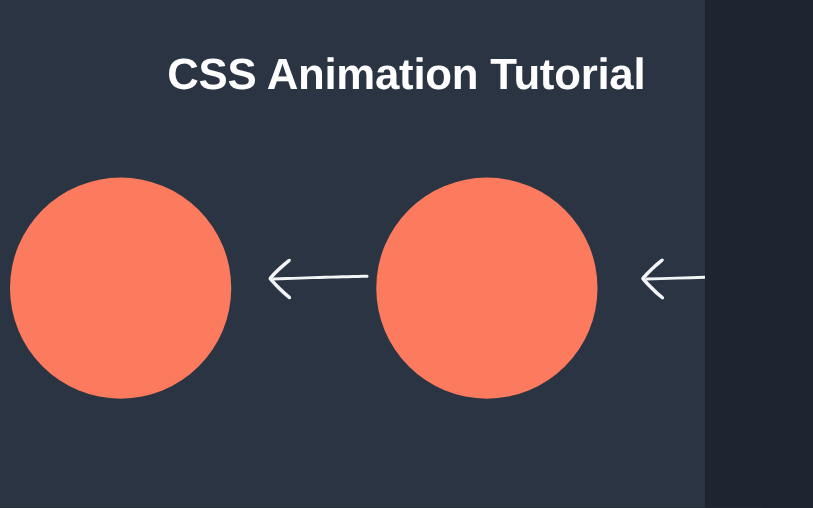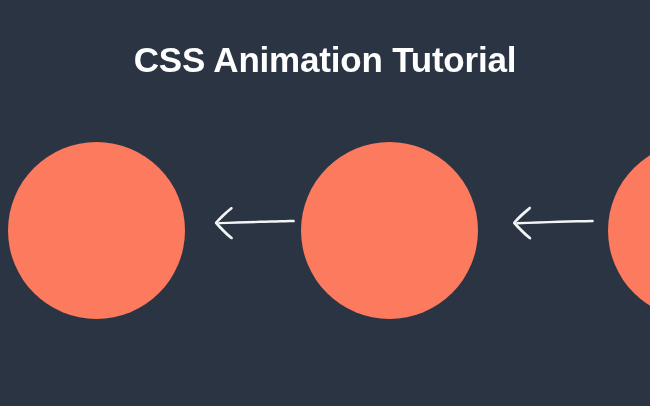--- a/index.html
+++ b/index.html
@@ -84,21 +84,21 @@
     overflow: visible;
   }
 
   .arrow-stroke {
     fill: #f2f4f6;
   }
 </style>
 </head>
 <body>
 
-<div id="stage" style="width: 650px; height: 406px; background: rgb(42, 52, 67);">
+<div id="stage" style="width: 564px; height: 406px; background: rgb(42, 52, 67);">
 
   <div id="title" style="color: rgb(254, 254, 254);">CSS Animation Tutorial</div>
 
   <div class="circle" id="circle-1" style="background: rgb(252, 122, 94); width: 177px; height: 177px; left: 7.5px; top: 141.5px;"></div>
 
   <div class="arrow" id="arrow-1" style="left: 200px; width: 95px; top: 198px;">
     <svg viewBox="0 0 105 48" xmlns="http://www.w3.org/2000/svg" style="width: 95px;">
       <path class="arrow-stroke" d="
         M 103.2 21.6
         C 84 21.9, 52 23.0, 20.4 24.1

